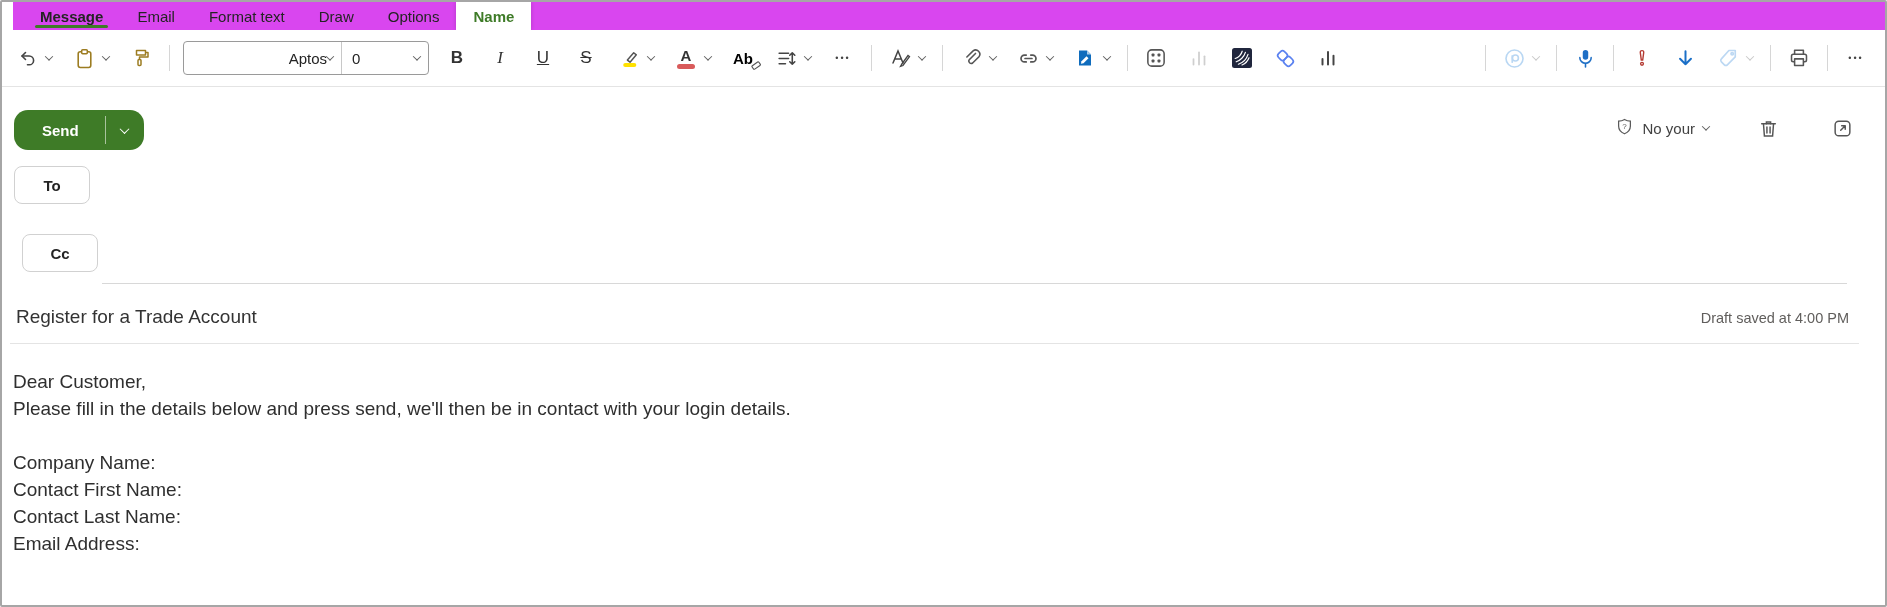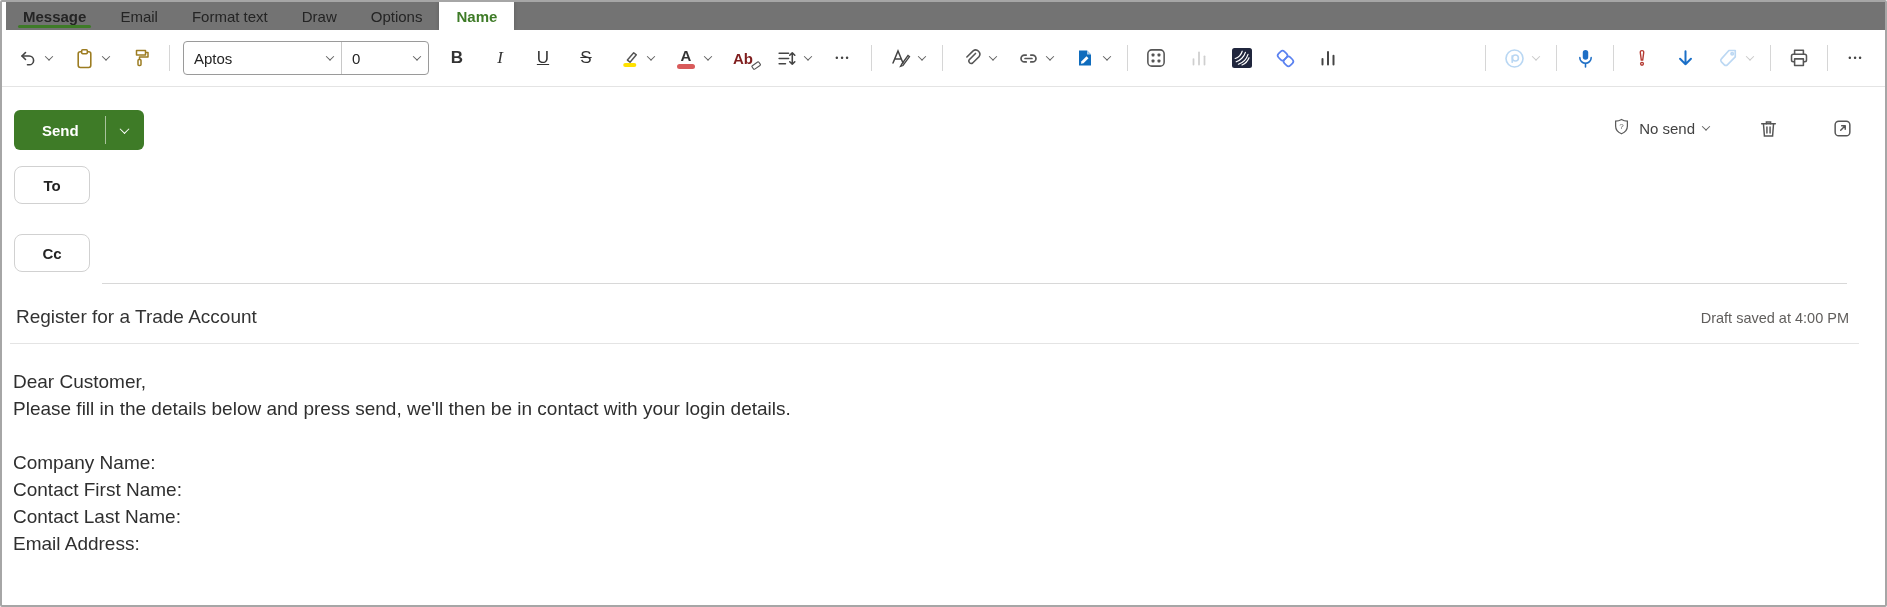--- a/index.html
+++ b/index.html
@@ -3,72 +3,72 @@
 <meta charset="utf-8">
 <style>
   * { margin:0; padding:0; box-sizing:border-box; }
   html,body { background:#fff; font-family:"Liberation Sans","DejaVu Sans",sans-serif; }
   .window {
     position:relative; width:1887px; height:607px;
     border:2px solid #a6a6a6; border-radius:2px; background:#fff; overflow:hidden;
   }
 
   
-  .tabs-row { position:absolute; top:0; left:4px; right:0; height:28px; background:#737373; display:flex; align-items:center; }
+  .tabs-row { position:absolute; top:0; left:11px; right:0; height:28px; background:#d946ef; display:flex; align-items:center; padding-left:10px; }
   .tab { position:relative; height:28px; display:flex; align-items:center; padding:0 17px; font-size:15px; color:#242424; cursor:pointer; white-space:nowrap; }
   .tab.active { font-weight:700; }
   .tab.active .tab-underline { position:absolute; left:12px; right:12px; bottom:2px; height:3px; border-radius:2px; background:#3e7b27; }
   .tab.contextual { background:#fff; color:#3e7b27; font-weight:700; box-shadow:0 0 4px rgba(0,0,0,.18); }
 
   
   .toolbar { position:absolute; top:28px; left:0; right:0; height:57px; background:#fff; border-bottom:1px solid #e4e4e4;
              display:flex; align-items:center; padding:0 14px 0 10px; gap:13px; }
   .tbtn { display:flex; align-items:center; justify-content:center; min-width:30px; height:32px; border-radius:4px; cursor:pointer; color:#444; }
   .tbtn svg { display:block; }
   .chev { width:7px; height:7px; border-right:1.5px solid #616161; border-bottom:1.5px solid #616161; transform:rotate(45deg) translate(-1px,-1px); display:inline-block; }
   .chev.small { width:6px; height:6px; }
   .chev.faded { border-color:#c9c9c9; }
   .chev-wrap { display:flex; align-items:center; justify-content:center; width:14px; height:32px; cursor:pointer; }
   .split { display:flex; align-items:center; }
   .vdiv { width:1px; height:26px; background:#d6d6d6; flex:0 0 1px; }
 
   .font-combo { display:flex; align-items:stretch; height:34px; border:1px solid #9a9a9a; border-radius:4px; overflow:hidden; background:#fff; }
-  .font-name { width:158px; display:flex; align-items:center; justify-content:space-between; padding:0 8px 0 10px; font-size:15px; color:#242424; border-right:1px solid #c8c8c8; cursor:pointer; }
+  .font-name { width:158px; display:flex; align-items:center; justify-content:flex-end; padding:0 8px 0 10px; font-size:15px; color:#242424; border-right:1px solid #c8c8c8; cursor:pointer; }
   .font-size { width:86px; display:flex; align-items:center; justify-content:space-between; padding:0 8px 0 10px; font-size:15px; color:#242424; cursor:pointer; }
 
   .glyph { font-size:17px; color:#333; }
   .glyph.b { font-weight:700; }
   .glyph.i { font-style:italic; font-family:"Liberation Serif",serif; }
   .glyph.u { text-decoration:underline; }
   .glyph.s { text-decoration:line-through; }
   .stack { display:flex; flex-direction:column; align-items:center; line-height:1; }
   .stack .letter { font-size:15px; font-weight:600; color:#333; }
   .colorbar { width:18px; height:5px; border-radius:2.5px; margin-top:1px; }
   .dots { font-size:9px; letter-spacing:2px; color:#444; }
 
-  .clear-fmt { position:relative; font-size:15px; font-weight:600; color:#7f1d1d; }
+  .clear-fmt { position:relative; font-size:15px; font-weight:600; color:#000000; }
   .clear-fmt svg { position:absolute; right:-9px; bottom:-3px; }
 
   .right-cluster { margin-left:auto; display:flex; align-items:center; gap:13px; }
 
   
   .send-row { position:absolute; top:86px; left:0; right:0; height:62px; }
-  .send-btn { position:absolute; left:12px; top:22px; height:40px; display:flex; align-items:stretch; border-radius:6px; overflow:hidden; background:#3e7b27; cursor:pointer; }
+  .send-btn { position:absolute; left:12px; top:22px; height:40px; display:flex; align-items:stretch; border-radius:14px; overflow:hidden; background:#3e7b27; cursor:pointer; }
   .send-main { display:flex; align-items:center; padding:0 26px 0 28px; color:#fff; font-size:15px; font-weight:700; }
   .send-sep { width:1px; background:rgba(255,255,255,.55); margin:6px 0; }
   .send-chev { display:flex; align-items:center; justify-content:center; width:38px; }
   .send-chev .chev { border-color:#fff; }
   .send-row .right-tools { position:absolute; right:28px; top:24px; display:flex; align-items:center; gap:44px; }
   .label-dd { display:flex; align-items:center; gap:8px; font-size:15px; color:#424242; cursor:pointer; }
 
   
   .pill-btn { position:absolute; left:12px; width:76px; height:38px; border:1px solid #d1d1d1; border-radius:8px; background:#fff;
               display:flex; align-items:center; justify-content:center; font-size:15px; font-weight:700; color:#242424; cursor:pointer; }
   .to-btn { top:164px; }
-  .cc-btn { top:232px; }
+  .cc-btn { top:232px;margin-left:8px; }
   .field-line { position:absolute; left:100px; right:38px; height:50px; border-bottom:1px solid #d8d8d8; cursor:text; }
   .to-line { top:172px; }
   .cc-line { top:232px; }
   .bcc { position:absolute; right:-14px; top:14px; font-size:15px; color:#5f5f5f; cursor:pointer; }
 
   
   .subject-row { position:absolute; left:0; right:0; top:296px; height:46px;text-align:center; }
   .subject-text { position:absolute; left:14px; top:8px; font-size:19px; color:#333; }
   .draft-status { position:absolute; right:36px; top:12px; font-size:14.5px; color:#605e5c; }
   .subject-sep { position:absolute; left:8px; right:26px; bottom:0; border-bottom:1px solid #e4e4e4; }
@@ -431,21 +431,21 @@
           <span class="chev"></span>
         </div>
     </div>
 
     <div class="right-tools">
       <div class="label-dd">
         <span><svg width="19" height="19" viewBox="0 0 20 20" fill="none" stroke="#5a5a5a" stroke-width="1.3">
               <path d="M10 2.6 c2 1.2 4 1.7 6.2 1.7 v5.2 c0 4 -2.8 6.8 -6.2 8.1 c-3.4 -1.3 -6.2 -4.1 -6.2 -8.1 V4.3 c2.2 0 4.2 -.5 6.2 -1.7 z"></path>
               <text x="10" y="13" text-anchor="middle" font-size="8.5" fill="#5a5a5a" stroke="none" font-family="Liberation Sans, sans-serif">?</text>
             </svg></span>
-        <span>No send</span>
+        <span>No your</span>
         <span class="chev small"></span>
       </div>
       <div class="tbtn">
         <span>
             <svg width="21" height="21" viewBox="0 0 20 20" fill="none" stroke="#555" stroke-width="1.4" stroke-linecap="round">
               <path d="M3.5 5.5 h13"></path>
               <path d="M8 5.5 V3.8 h4 v1.7"></path>
               <path d="M5.2 5.5 l.9 11.7 h7.8 l.9 -11.7"></path>
               <path d="M8.5 8.6 v5.8 M11.5 8.6 v5.8"></path>
             </svg>

